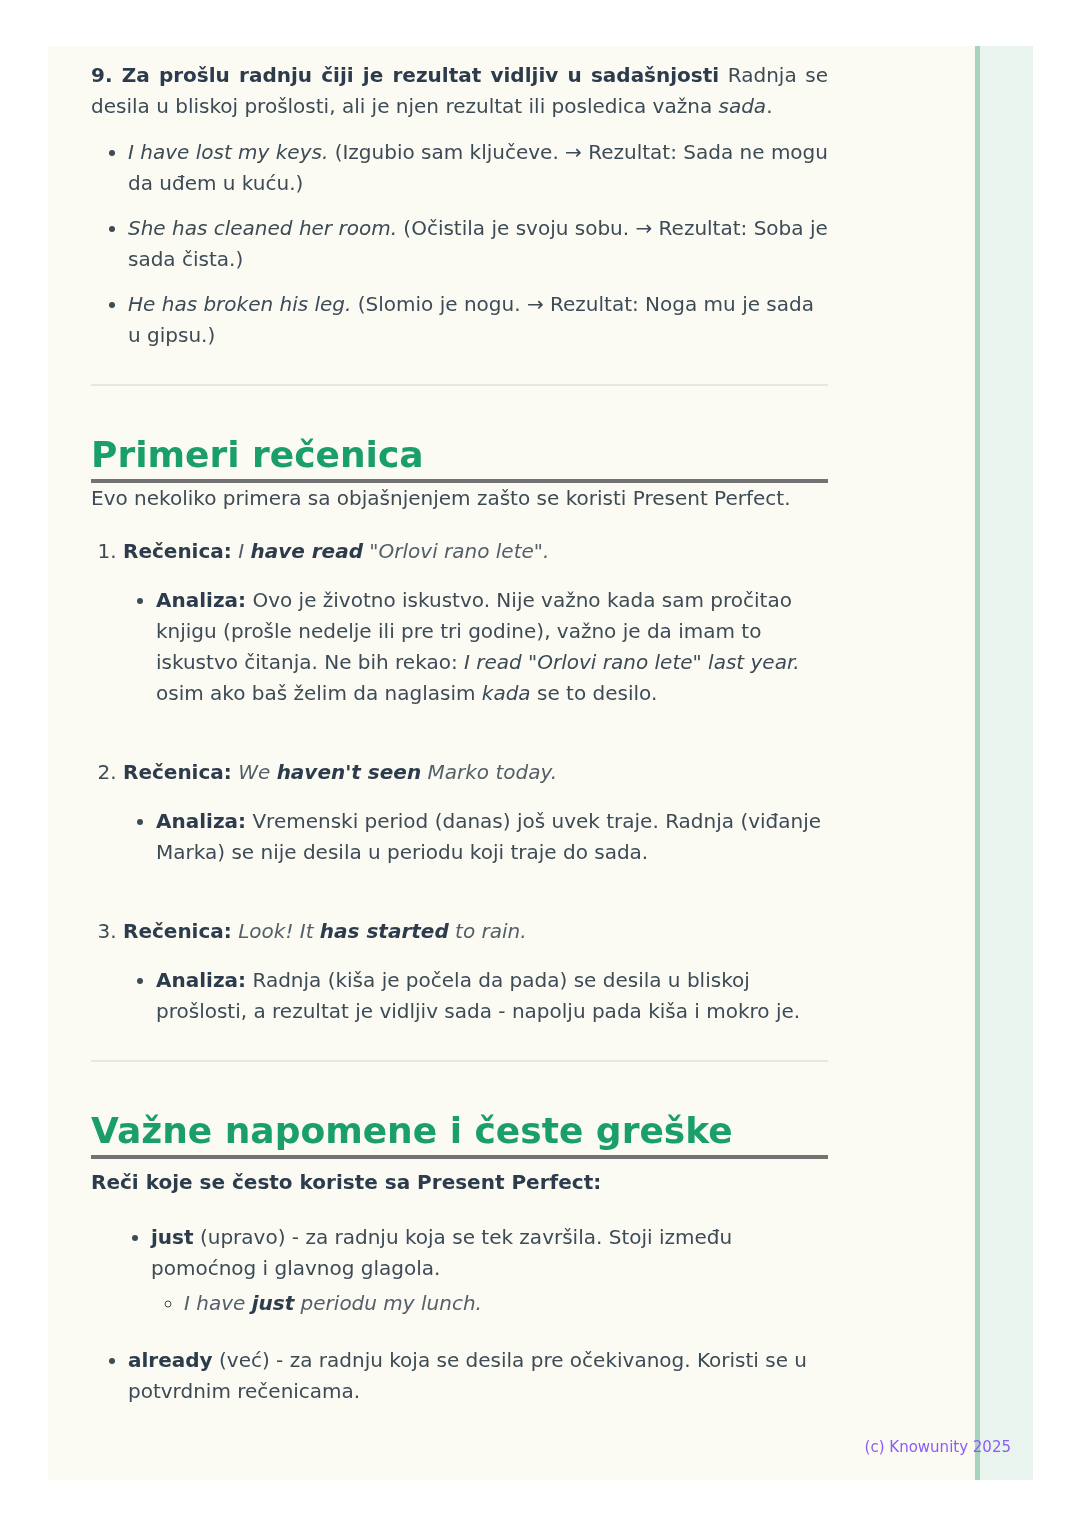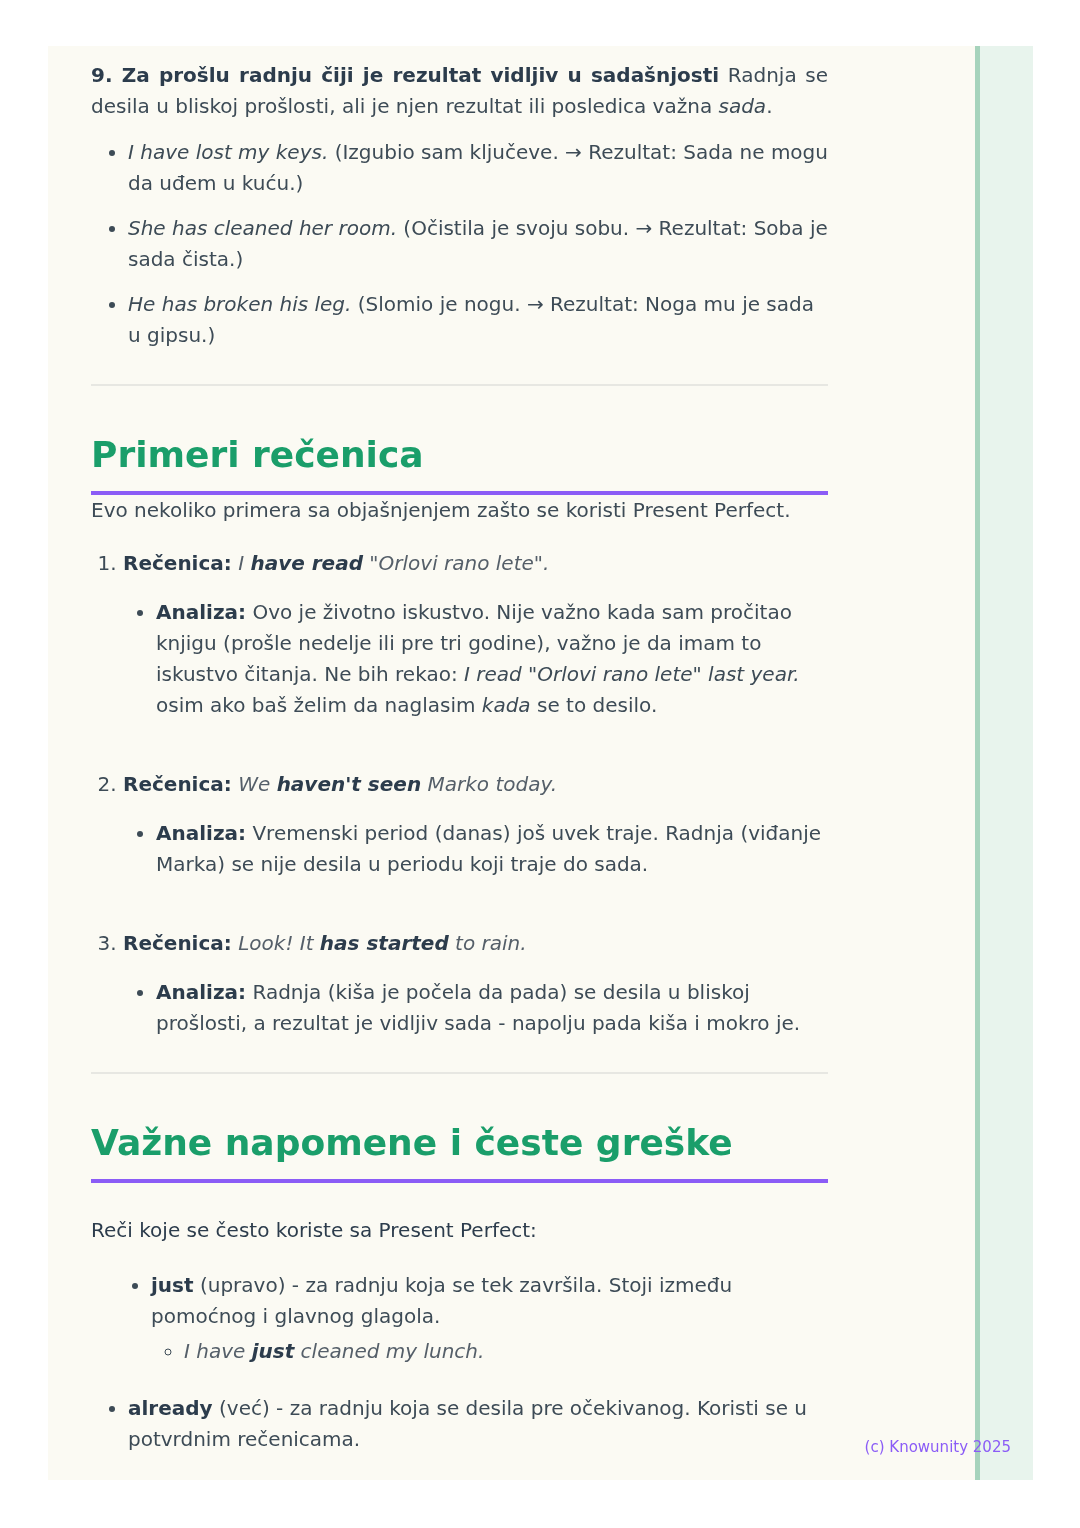--- a/index.html
+++ b/index.html
@@ -42,26 +42,25 @@
   em { font-style: italic; }
   .quote { color: #555f69; font-style: italic; }
   .bold-italic { color: #2c3c4c; font-weight: bold; font-style: italic; }
   .divider {
     border: none;
     border-top: 2px solid #e7e7e2;
     margin: 33px 0 0 0;
   }
   h1 {
     margin: 45px 0 0 0;
-    padding-bottom: 12px;
     font-size: 36px;
     line-height: 48px;
     font-weight: bold;
     color: #1a9e6a;
-    border-bottom: 4px solid #8b5cf6;
+    border-bottom: 4px solid #737373;
   }
   .intro { }
   ul.result-list {
     margin: 15px 0 0 0;
     padding-left: 37px;
     list-style: disc outside;
   }
   ul.result-list > li { margin-top: 14px; }
   ul.result-list > li:first-child { margin-top: 12px; }
   ol.example-list {
@@ -81,21 +80,21 @@
     padding-left: 37px;
     list-style: disc outside;
   }
   ul.notes-list > li { margin-top: 26px; }
   ul.notes-list > li:first-child { margin-top: 0; margin-left: 23px; }
   ul.sub-example-list {
     margin: 4px 0 0 0;
     padding-left: 33px;
     list-style: circle outside;
   }
-  .lead { margin-top: 32px; font-weight: normal; color: #2c3c4c; }
+  .lead { margin-top: 8px; font-weight: bold; color: #2c3c4c; }
   .copyright {
     position: absolute;
     right: 22px;
     bottom: 24px;
     font-size: 15px;
     color: #8b5cf6;
     z-index: 2;
   }
 </style>
 </head>
@@ -144,21 +143,21 @@
     <hr class="divider">
 
     <h1>Važne napomene i česte greške</h1>
 
     <p class="lead">Reči koje se često koriste sa Present Perfect:</p>
 
     <ul class="notes-list">
       <li>
         <strong>just</strong><span> (upravo) - za radnju koja se tek završila. Stoji između pomoćnog i glavnog glagola.</span>
         <ul class="sub-example-list">
-          <li><em class="quote">I have </em><span class="bold-italic">just</span><em class="quote"> cleaned my lunch.</em></li>
+          <li><em class="quote">I have </em><span class="bold-italic">just</span><em class="quote"> periodu my lunch.</em></li>
         </ul>
       </li>
       <li>
         <strong>already</strong><span> (već) - za radnju koja se desila pre očekivanog. Koristi se u potvrdnim rečenicama.</span>
       </li>
     </ul>
 
   </div>
 
   <div class="copyright">(c) Knowunity 2025</div>

